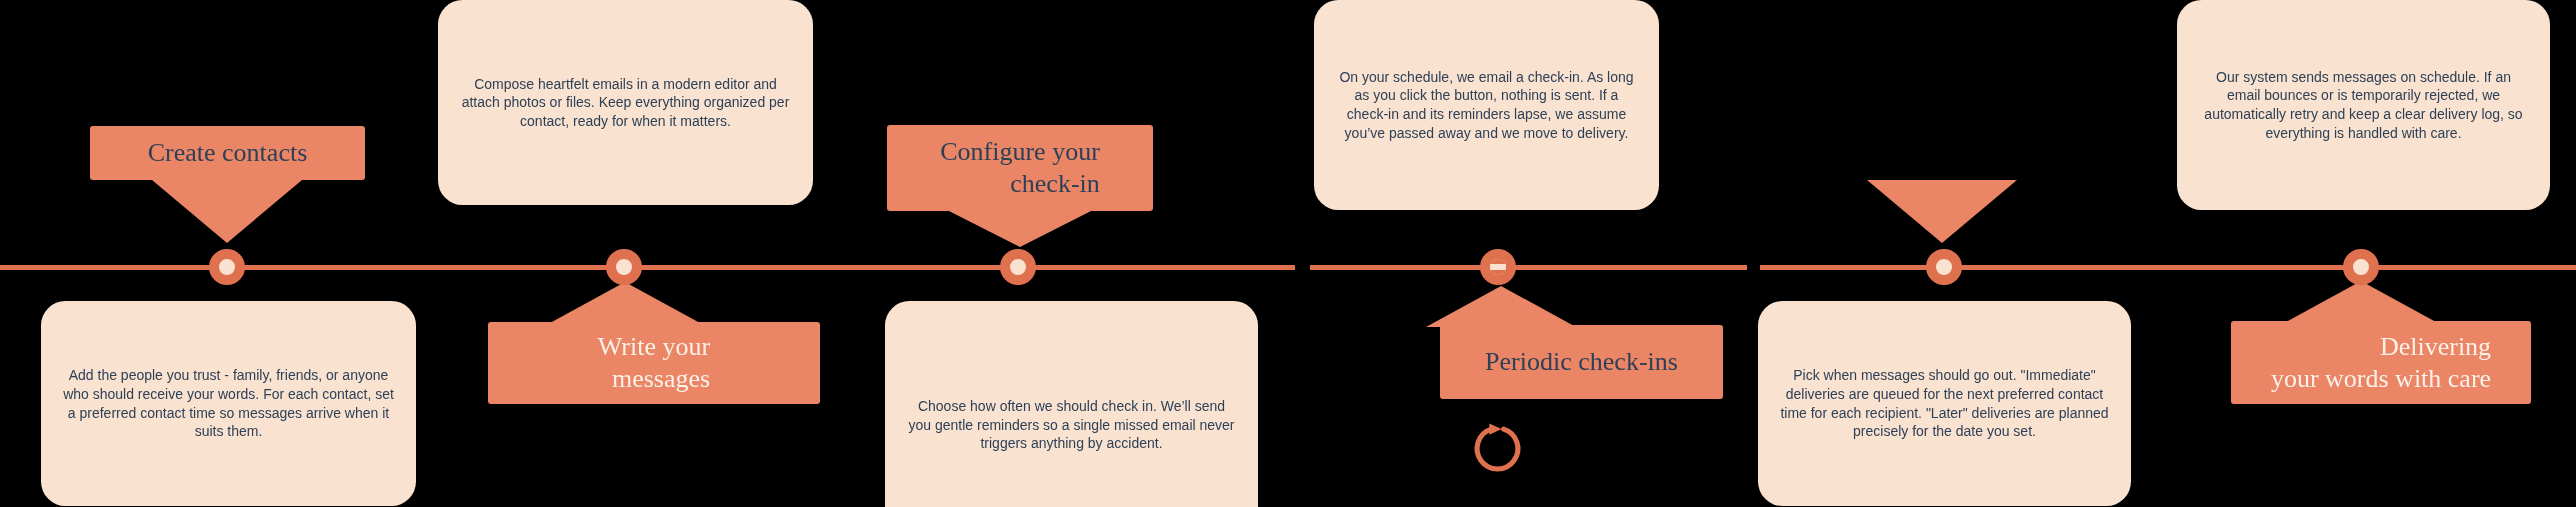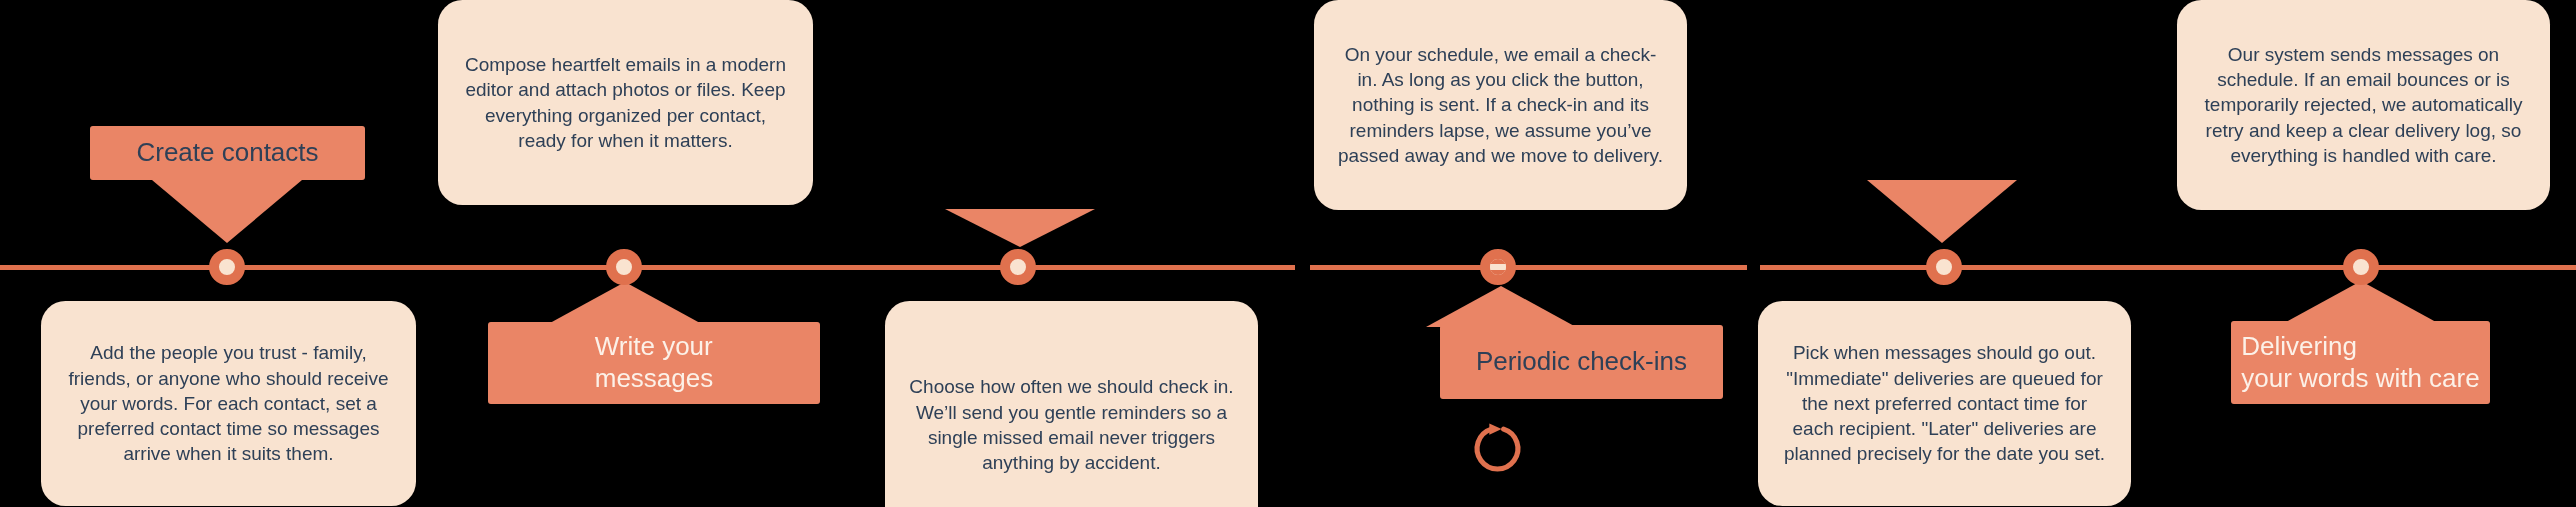--- a/index.html
+++ b/index.html
@@ -44,39 +44,40 @@
   .pennant{
     position:absolute;
     background:var(--accent);
     border-radius:2.9px;
     display:flex;align-items:center;justify-content:center;
     box-sizing:border-box;
   }
   .pennant span{
     color:var(--text-dark);
     font-size:26px;font-weight:500;
-    line-height:1.22;text-align:left;
+    line-height:1.22;text-align:right;
     white-space:pre-line;
+    font-family:Liberation Serif, serif;
   }
   .pennant.light span{color:var(--text-light);}
   .arrow{position:absolute;background:var(--accent);}
   .arrow.down{clip-path:polygon(0 0,100% 0,50% 100%);}
   .arrow.up{clip-path:polygon(50% 0,0 100%,100% 100%);}
   
   .card{
     position:absolute;
     background:var(--card-bg);
     border-radius:24.5px;
     display:flex;align-items:center;justify-content:center;
     padding:10.5px 22px;box-sizing:border-box;
   }
   .card p{
     margin:0;
     color:var(--text-dark);
-    font-size:19px;font-weight:500;
+    font-size:14px;font-weight:500;
     line-height:1.33;text-align:center;
   }
   
   .refresh{
     position:absolute;width:51px;height:51px;
     color:var(--line);
   }
   .refresh svg{display:block;width:100%;height:100%;}
 </style>
 </head>
@@ -100,27 +101,31 @@
   <div class="card" style="left:438px;top:0;width:375px;height:205px">
     <p>Compose heartfelt emails in a modern editor and attach photos or files. Keep everything organized per contact, ready for when it matters.</p>
   </div>
   <div class="arrow up" style="left:550px;top:282px;width:150px;height:41px"></div>
   <div class="pennant light" style="left:488px;top:322px;width:332px;height:82px">
     <span>Write your
 messages</span>
   </div>
   <div class="node" style="left:624px"></div>
 
+  <div class="pennant" style="left:887px;top:125px;width:266px;height:86px">
+    <span>Configure your
+check-in</span>
+  </div>
   <div class="arrow down" style="left:945px;top:209px;width:150px;height:38px"></div>
   <div class="node" style="left:1018px"></div>
   <div class="card" style="left:885px;top:301px;width:373px;height:248px">
     <p>Choose how often we should check in. We’ll send you gentle reminders so a single missed email never triggers anything by accident.</p>
   </div>
 
-  <div class="card" style="left:1314px;top:0;width:373px;height:210px">
+  <div class="card" style="left:1314px;top:0;width:345px;height:210px">
     <p>On your schedule, we email a check-in. As long as you click the button, nothing is sent. If a check-in and its reminders lapse, we assume you’ve passed away and we move to delivery.</p>
   </div>
   <div class="arrow up" style="left:1426px;top:286px;width:150px;height:41px"></div>
   <div class="pennant" style="left:1440px;top:325px;width:283px;height:74px">
     <span>Periodic check-ins</span>
   </div>
   <div class="node paused" style="left:1498px"></div>
   <div class="refresh" style="left:1472px;top:423px">
     <svg viewBox="0 0 100 100" aria-hidden="true">
       <path d="M 62 12 A 40 40 0 1 1 38 12" fill="none" stroke="currentColor" stroke-width="10" stroke-linecap="round"></path>
@@ -131,20 +136,20 @@
   <div class="arrow down" style="left:1867px;top:180px;width:150px;height:63px"></div>
   <div class="node" style="left:1944px"></div>
   <div class="card" style="left:2177px;top:0;width:373px;height:210px">
     <p>Our system sends messages on schedule. If an email bounces or is temporarily rejected, we automatically retry and keep a clear delivery log, so everything is handled with care.</p>
   </div>
 
   <div class="card" style="left:1758px;top:301px;width:373px;height:205px">
     <p>Pick when messages should go out. "Immediate" deliveries are queued for the next preferred contact time for each recipient. "Later" deliveries are planned precisely for the date you set.</p>
   </div>
   <div class="arrow up" style="left:2286px;top:281px;width:150px;height:41px"></div>
-  <div class="pennant light" style="left:2231px;top:321px;width:259px;height:83px">
+  <div class="pennant light" style="left:2231px;top:321px;width:300px;height:83px">
     <span>Delivering
 your words with care</span>
   </div>
   <div class="node" style="left:2361px"></div>
 
 </div>
 
 
 </body></html>

